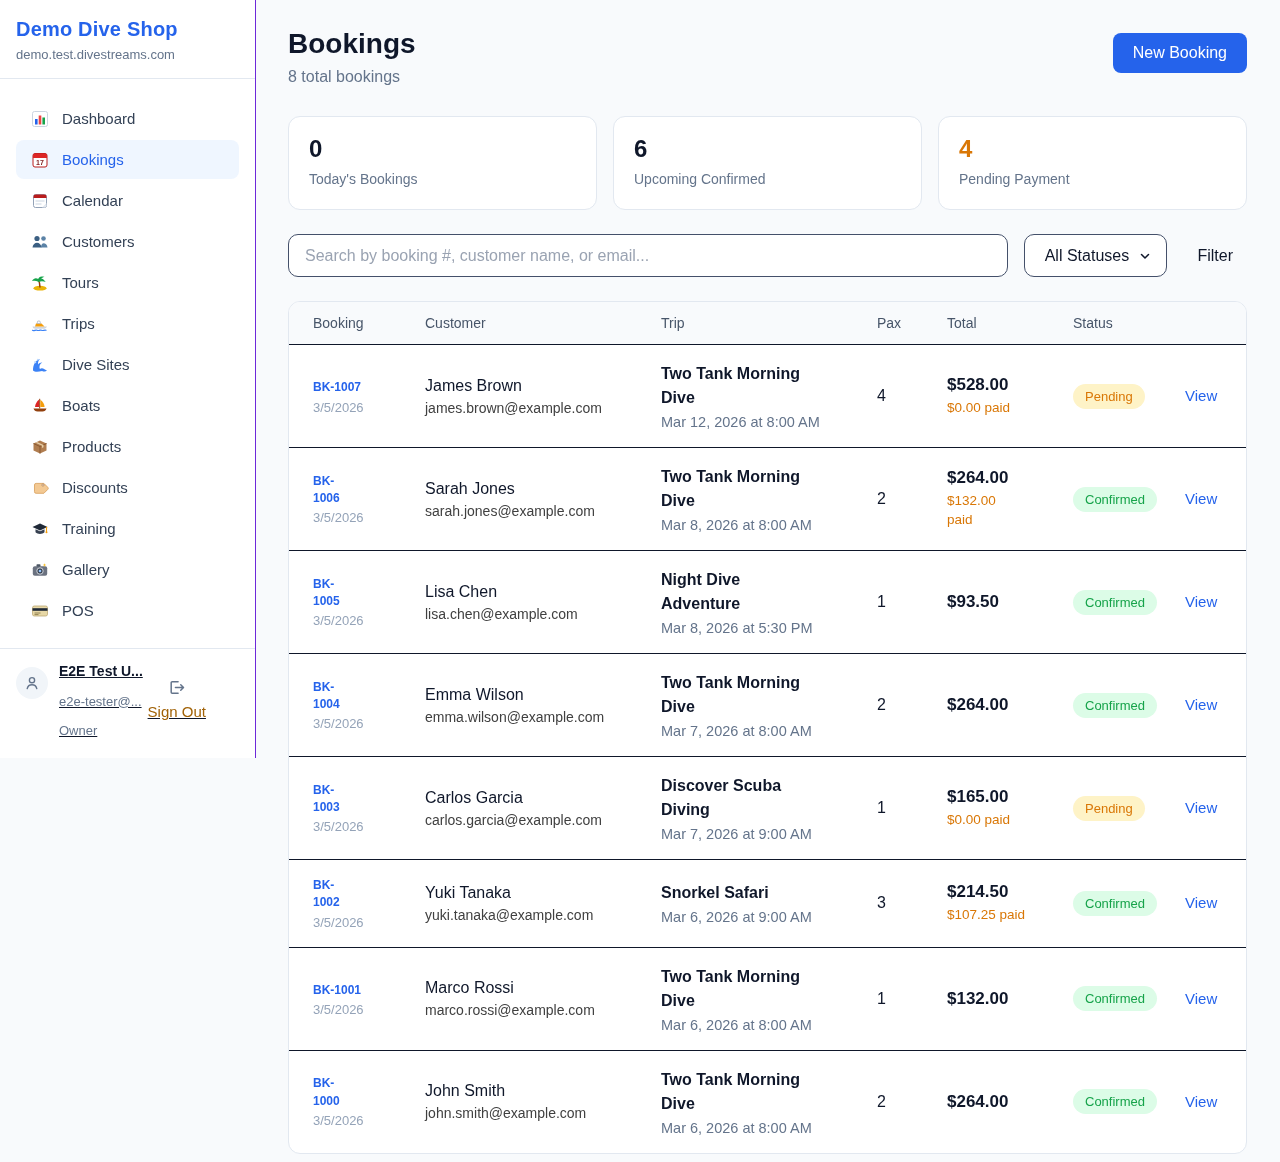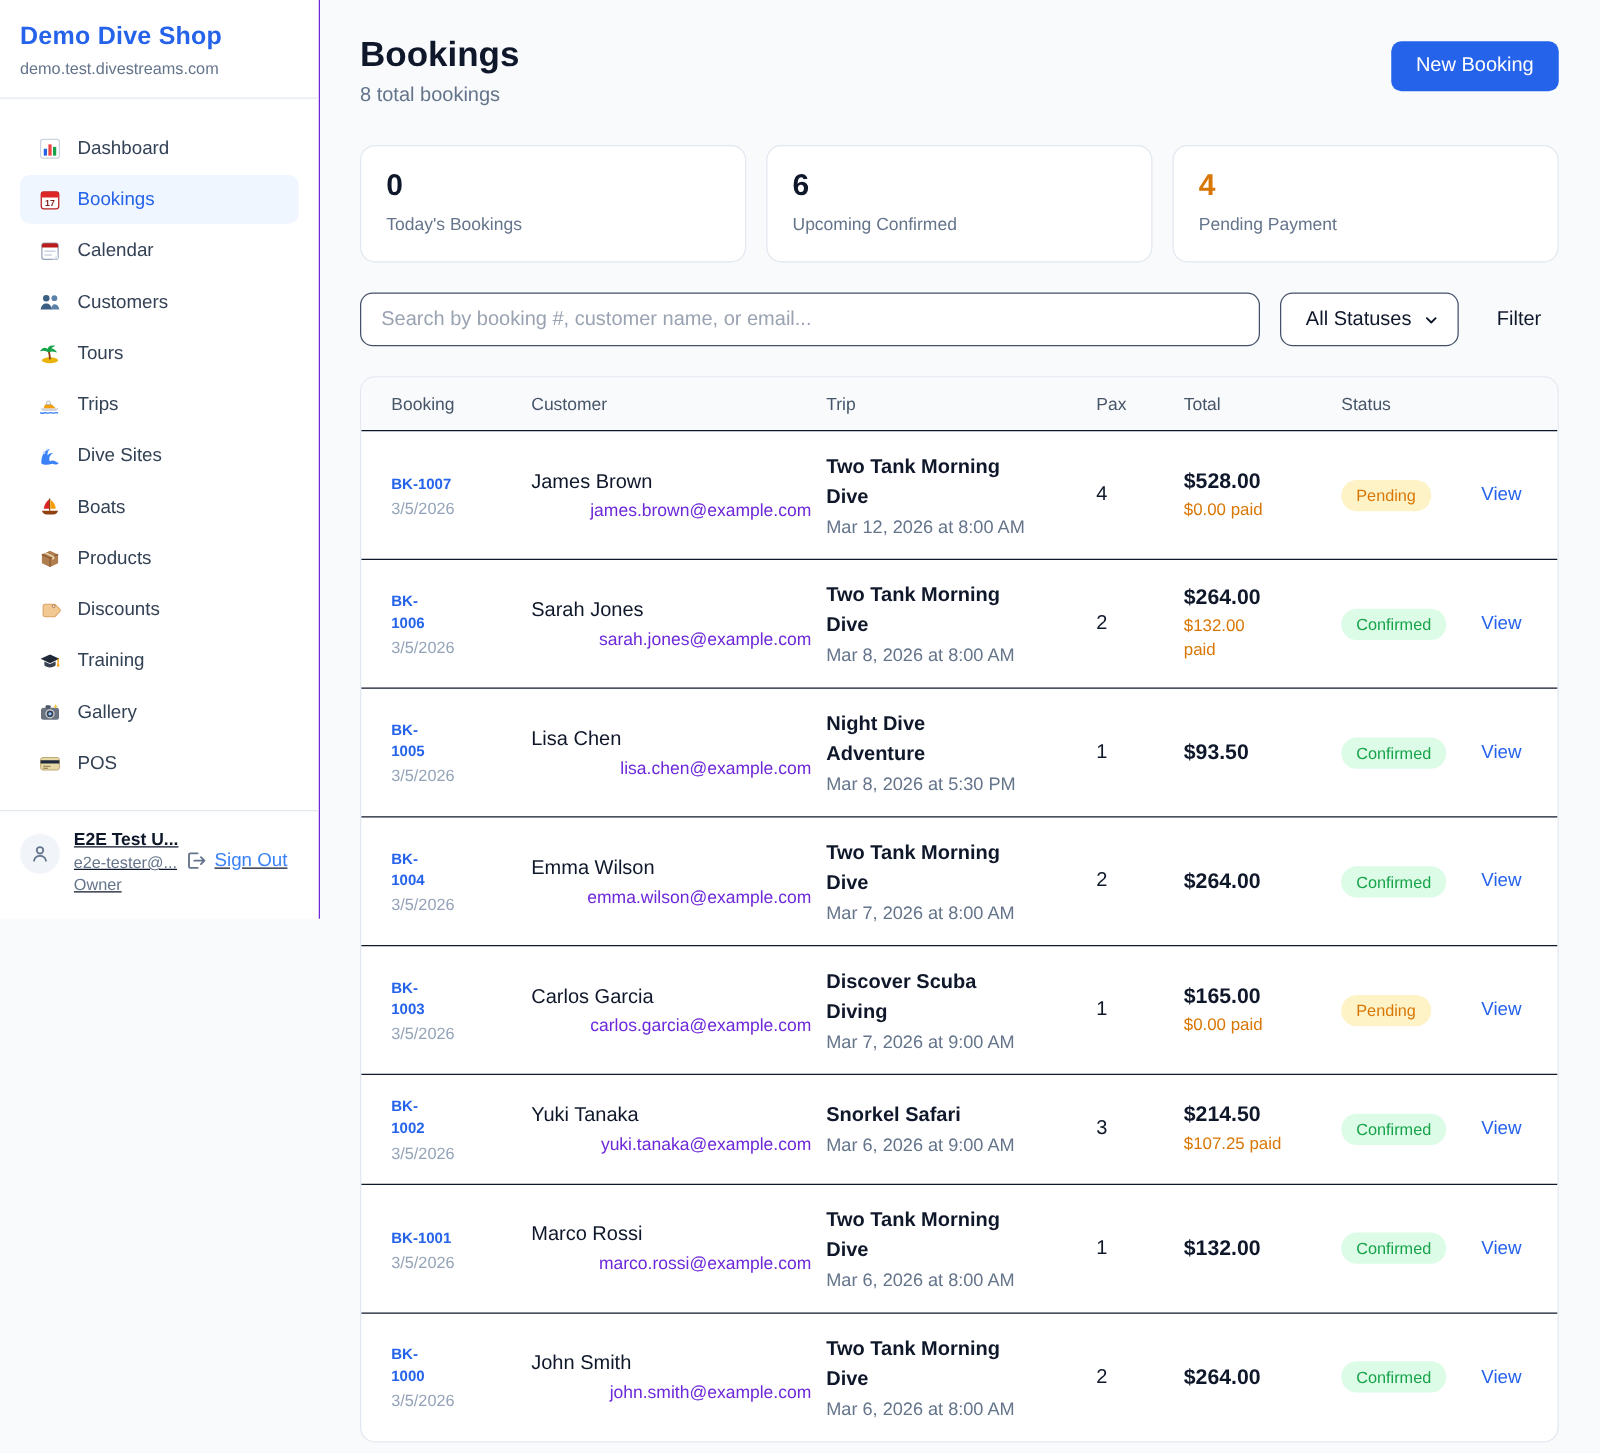--- a/index.html
+++ b/index.html
@@ -33,22 +33,22 @@
     display:flex; align-items:flex-start; gap:11px;text-decoration:underline;
   }
   .avatar {
     width:32px; height:32px; border-radius:50%; background:#f1f5f9;
     display:flex; align-items:center; justify-content:center; flex:0 0 32px; margin-top:4px;
   }
   .user-meta { flex:1; min-width:0; }
   .user-name { font-size:14px; font-weight:700; color:#0f172a; white-space:nowrap; overflow:hidden; }
   .user-email, .user-role { font-size:13px; color:#64748b; margin-top:3px; white-space:nowrap; overflow:hidden; }
   .signout {
-    display:flex; align-items:center; gap:7px; color:#3b82f6; font-size:15px;
-    cursor:pointer; margin-top:16px; white-space:nowrap;
+    display:flex; align-items:center; gap:7px; color:#a16207; font-size:15px;
+    cursor:pointer; margin-top:16px; white-space:nowrap;flex-direction:column;
   }
 
   
   .main { flex:1; padding:28px 33px 32px 32px; min-width:0; }
   .page-header { display:flex; justify-content:space-between; align-items:flex-start; margin-bottom:30px; }
   .page-title { font-size:28px; font-weight:700; color:#0f172a; }
   .page-subtitle { font-size:16px; color:#64748b; margin-top:8px; }
   .btn-primary {
     background:#2563eb; color:#ffffff; font-size:16px; font-weight:500;
     border:none; border-radius:8px; padding:11px 20px; cursor:pointer; margin-top:5px;
@@ -90,21 +90,21 @@
     background:#f8fafc; border-bottom:1px solid #0f172a;
     padding:13px 24px;
   }
   .thead .th { font-size:14px; font-weight:500; color:#475569; }
   .trow { padding:17px 24px; align-items:center; }
   .trow + .trow { border-top:1px solid #0f172a; }
   .cell { padding-right:12px; min-width:0; }
   .bid { font-size:12px; font-weight:700; color:#2563eb; text-decoration:none; cursor:pointer; display:inline-block; line-height:1.45; }
   .bdate { font-size:13px; color:#94a3b8; margin-top:3px; }
   .cname { font-size:16px; color:#0f172a; }
-  .cemail { font-size:14px; color:#6d28d9; margin-top:5px;text-align:right; }
+  .cemail { font-size:14px; color:#404040; margin-top:5px; }
   .tname { font-size:16px; font-weight:600; color:#0f172a; max-width:155px; line-height:1.5; }
   .tdate { font-size:14.5px; color:#64748b; margin-top:4px; }
   .c-pax { font-size:16px; color:#0f172a; }
   .tot { font-size:17px; font-weight:700; color:#0f172a; }
   .paid { font-size:13.5px; font-weight:500; color:#d97706; margin-top:4px; line-height:1.4; }
   .badge {
     display:inline-block; font-size:13px; font-weight:500;
     padding:5px 12px; border-radius:999px; white-space:nowrap;
   }
   .badge.pending { background:#fef3c7; color:#d97706; }

